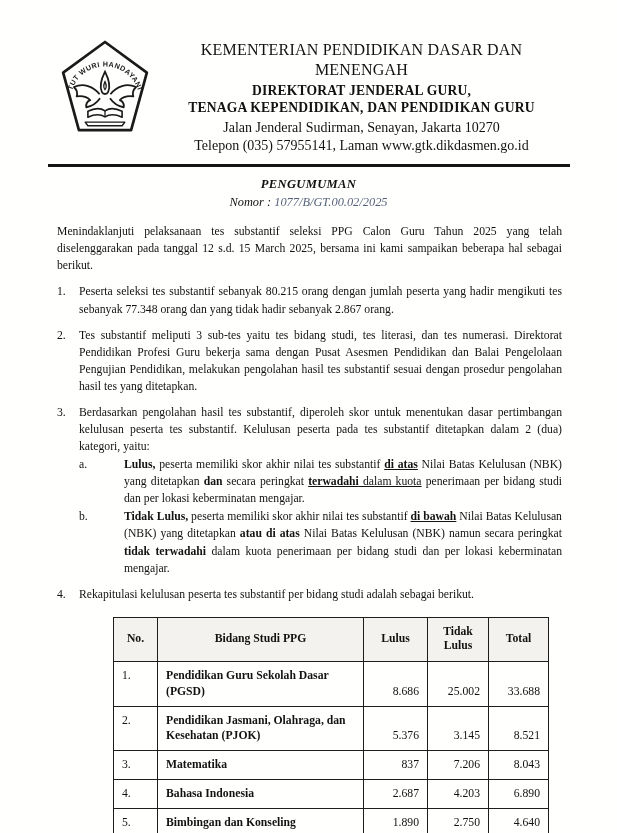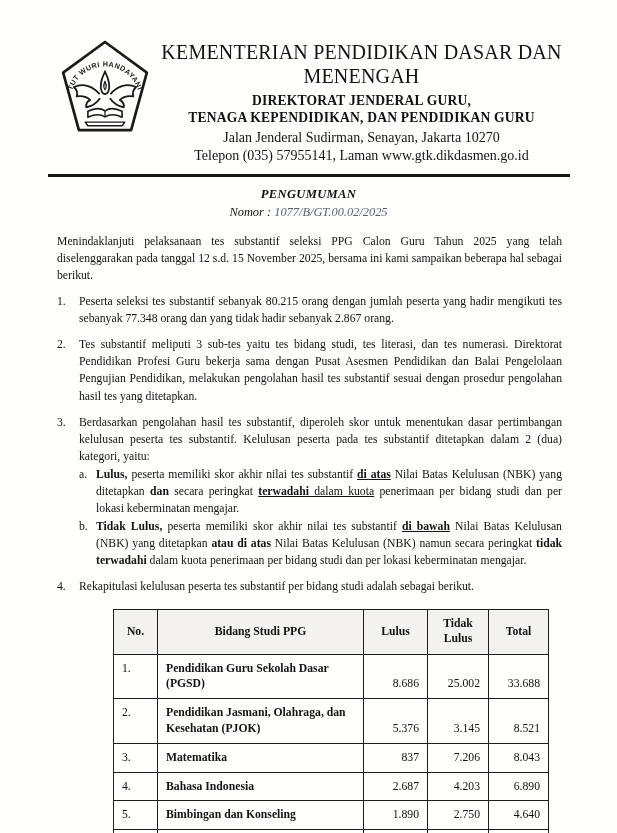--- a/index.html
+++ b/index.html
@@ -11,39 +11,39 @@
     background:#fffffe;
     color:#121212;
     font-family:"Liberation Serif", serif;
     overflow:hidden;
   }
   
   .letterhead { display:flex; align-items:flex-start; padding:36px 46px 0 48px; }
   .logo-box { width:104px; flex-shrink:0; padding-left:12px; padding-top:3px; }
   .logo-box svg { display:block; }
   .lh-text { flex:1; text-align:center; padding-top:4px; }
-  .lh-ministry { font-size:20px; line-height:1.22; letter-spacing:0.2px; }
+  .lh-ministry { font-size:16px; line-height:1.22; letter-spacing:0.2px; }
   .lh-dir { font-size:13.6px; font-weight:bold; line-height:1.28; letter-spacing:0.2px; }
   .lh-dir.first { margin-top:3px; }
   .lh-small { font-size:14px; line-height:1.3; }
   .lh-small.first { margin-top:2px; }
   .rule { height:3px; background:#151515; margin:9px 47px 0 48px; }
   
   .doc-title { text-align:center; margin-top:10px;font-style:italic; }
   .doc-title-h { font-size:12.6px; font-weight:bold; letter-spacing:0.3px; }
   .doc-number { font-size:12.4px; margin-top:3px; }
   
   .content { margin:13px 55px 0 57px; font-size:11.7px; line-height:1.46; }
   .para { text-align:justify; }
   .list-item { display:flex; margin-top:9px; }
   .num { width:22px; flex-shrink:0; }
   .item-body { flex:1; text-align:justify; }
   .sub-item { display:flex; margin-top:1px; }
   .sub-marker { width:17px; flex-shrink:0; }
-  .sub-body { flex:1; text-align:justify; }
+  .sub-body { flex:1; text-align:justify;margin-left:28px; }
   .b { font-weight:bold; }
   .u { text-decoration:underline; }
   
   .table-wrap { margin:14px 0 0 113px; }
   table { border-collapse:collapse; font-size:11.7px; }
   th, td { border:1.6px solid #1d1d1d; }
   th {
     background:#f3f2ee;
     font-weight:bold; text-align:center;
     padding:7px 3px; line-height:1.25;
@@ -100,21 +100,21 @@
   </div>
 
   <div class="rule"></div>
 
   <div class="doc-title">
     <div class="doc-title-h">PENGUMUMAN</div>
     <div class="doc-number"><span>Nomor : </span><span style="color:#56627a">1077/B/GT.00.02/2025</span></div>
   </div>
 
   <div class="content">
-    <p class="para">Menindaklanjuti pelaksanaan tes substantif seleksi PPG Calon Guru Tahun 2025 yang telah diselenggarakan pada tanggal 12 s.d. 15 November 2025, bersama ini kami sampaikan beberapa hal sebagai berikut.</p>
+    <p class="para">Menindaklanjuti pelaksanaan tes substantif seleksi PPG Calon Guru Tahun 2025 yang telah diselenggarakan pada tanggal 12 s.d. 15 March 2025, bersama ini kami sampaikan beberapa hal sebagai berikut.</p>
 
     <div class="list-item">
       <span class="num">1.</span>
       <div class="item-body"><span>Peserta seleksi tes substantif sebanyak 80.215 orang dengan jumlah peserta yang hadir mengikuti tes sebanyak 77.348 orang dan yang tidak hadir sebanyak 2.867 orang.</span></div>
     </div>
 
     <div class="list-item">
       <span class="num">2.</span>
       <div class="item-body"><span>Tes substantif meliputi 3 sub-tes yaitu tes bidang studi, tes literasi, dan tes numerasi. Direktorat Pendidikan Profesi Guru bekerja sama dengan Pusat Asesmen Pendidikan dan Balai Pengelolaan Pengujian Pendidikan, melakukan pengolahan hasil tes substantif sesuai dengan prosedur pengolahan hasil tes yang ditetapkan.</span></div>
     </div>

